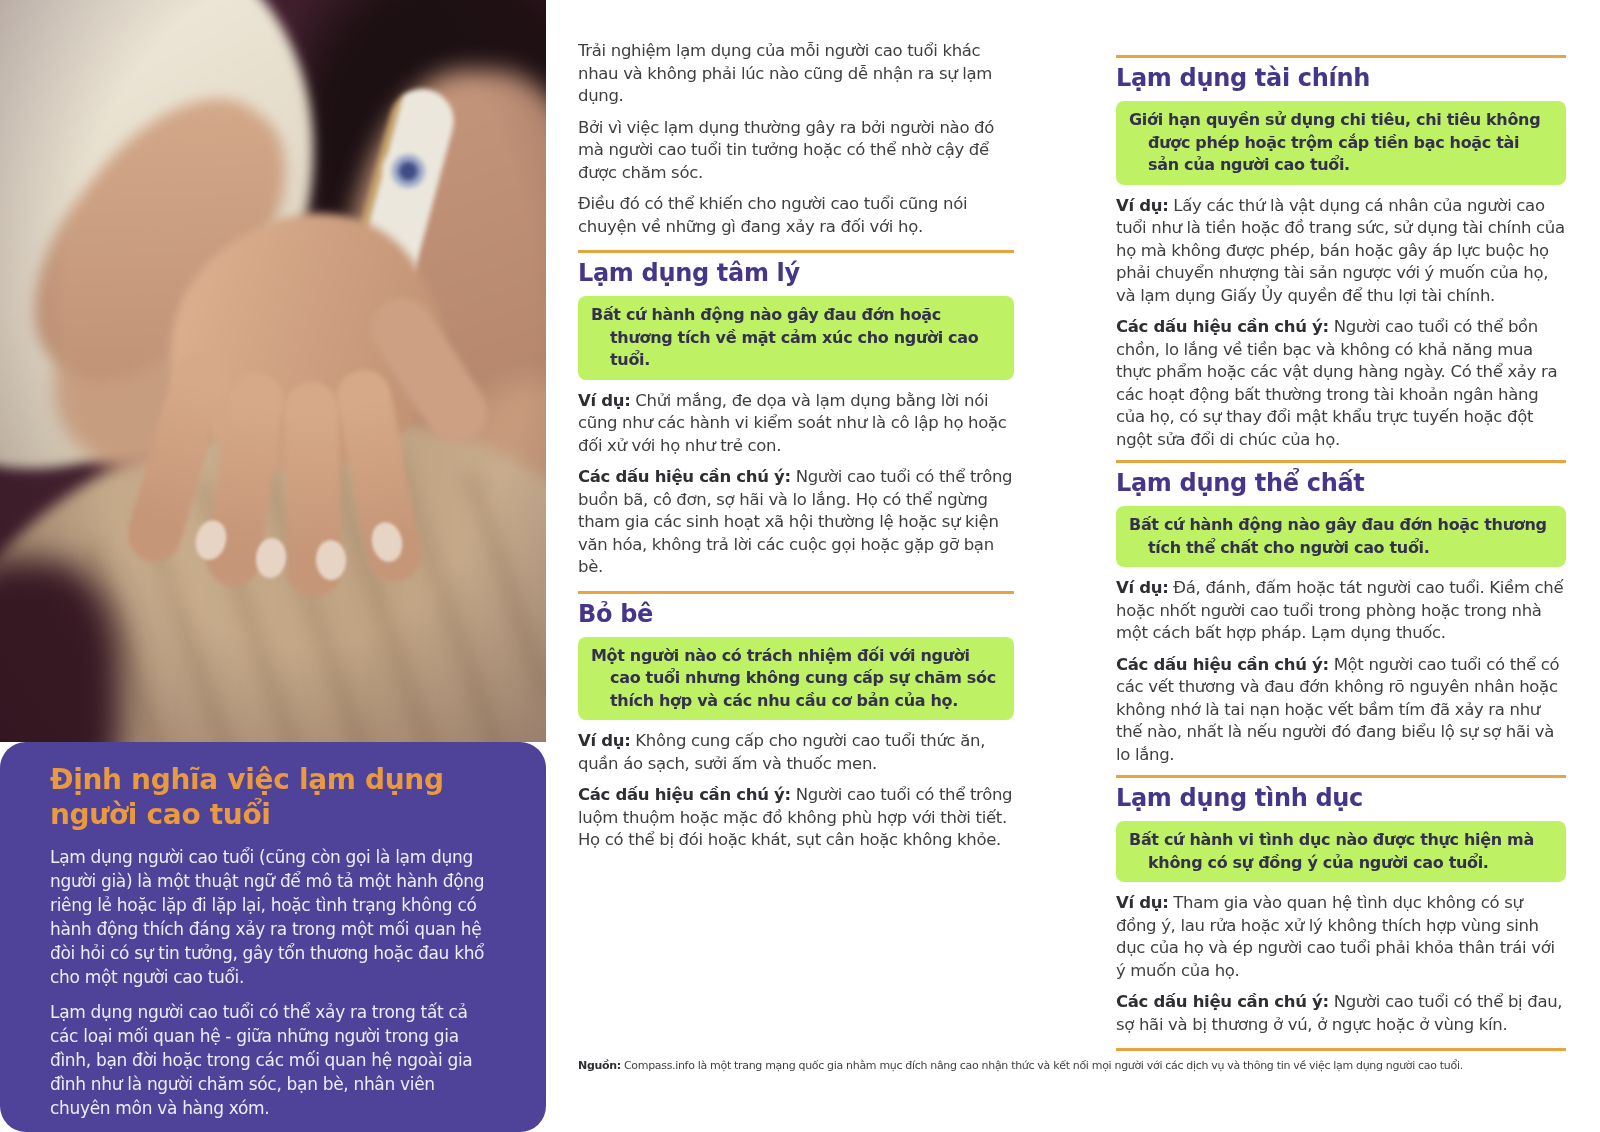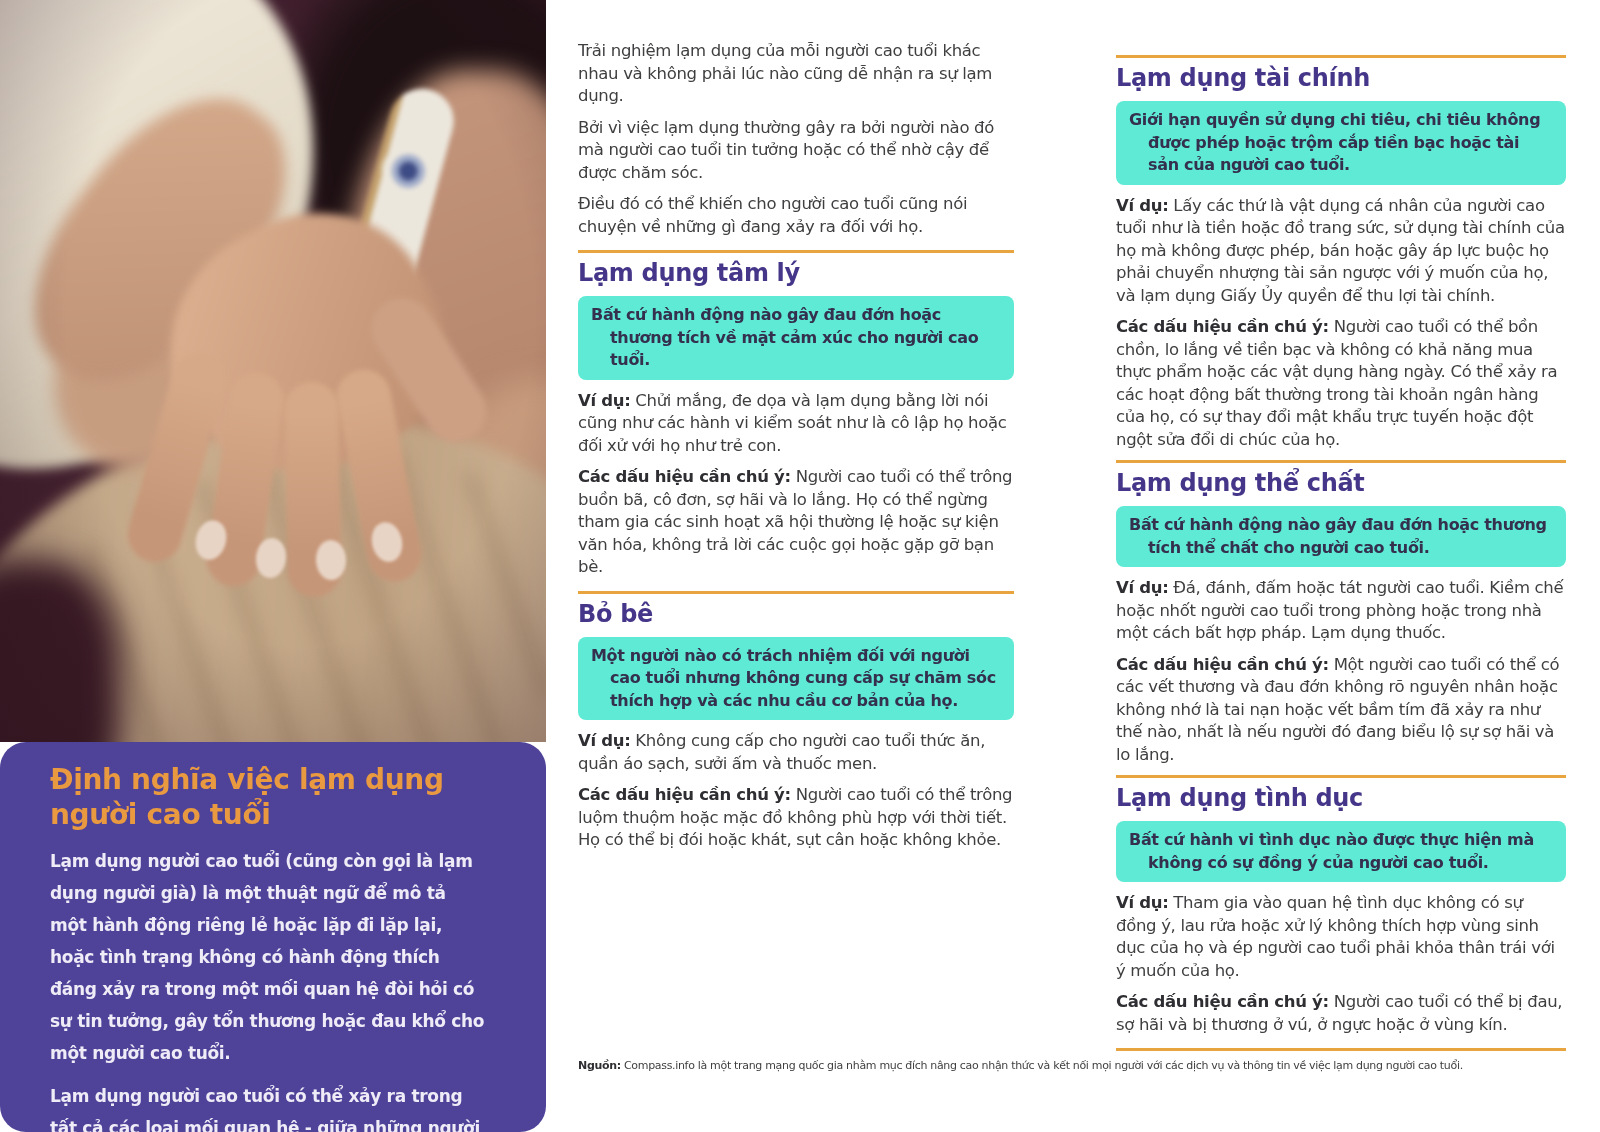--- a/index.html
+++ b/index.html
@@ -60,32 +60,32 @@
   .n1{left:196px;top:520px;transform:rotate(14deg);}
   .n2{left:256px;top:538px;transform:rotate(6deg);}
   .n3{left:316px;top:540px;transform:rotate(-2deg);}
   .n4{left:372px;top:522px;transform:rotate(-12deg);}
   .ph-vignette{left:0;top:0;width:546px;height:742px;
     background:radial-gradient(ellipse at 55% 42%,rgba(0,0,0,0) 55%,rgba(40,14,24,.38) 100%);}
   
   .def-panel{position:absolute;left:0;top:742px;width:546px;height:390px;
     background:#4e4299;color:#efecf7;box-sizing:border-box;padding:20px 44px 0 50px;border-radius:26px;}
   .def-panel h2{margin:0 0 13px 0;font-size:28px;line-height:35px;font-weight:700;color:#e9993f;}
-  .def-panel p{margin:0 16px 11px 0;font-size:17px;line-height:32px;font-weight:700;}
+  .def-panel p{margin:0 16px 11px 0;font-size:17px;line-height:24px;font-weight:400;}
   
   .col{position:absolute;top:0;box-sizing:border-box;color:#3f3f41;}
   .col-mid{left:578px;width:436px;padding-top:40px;}
   .col-right{left:1116px;width:450px;padding-top:55px;}
   h1.page-title{margin:0 0 14px 0;font-size:28px;line-height:35px;font-weight:700;color:#453689;}
   .col h2{margin:6px 0 8px 0;font-size:24px;line-height:29px;font-weight:700;color:#453689;}
   .col p{margin:0 0 9px 0;font-size:16.5px;line-height:22.5px;}
   .col p b{color:#2f2f33;}
   hr.divider{border:none;border-top:3px solid #e8a43f;margin:12px 0 6px 0;}
   .col-right hr.divider:first-child{margin-top:0;}
-  .callout{background:#5eead4;color:#34304e;font-weight:700;font-size:16px;line-height:22.5px;
+  .callout{background:#bef264;color:#34304e;font-weight:700;font-size:16px;line-height:22.5px;
     border-radius:8px;padding:8px 12px 8px 32px;text-indent:-19px;margin:0 0 10px 0;}
   
   .source{position:absolute;left:578px;top:1054px;width:982px;
     font-size:11px;line-height:23px;color:#3f3f41;}
   .source b{color:#2f2f33;}
 </style>
 </head>
 <body>
 
 <div class="page">

